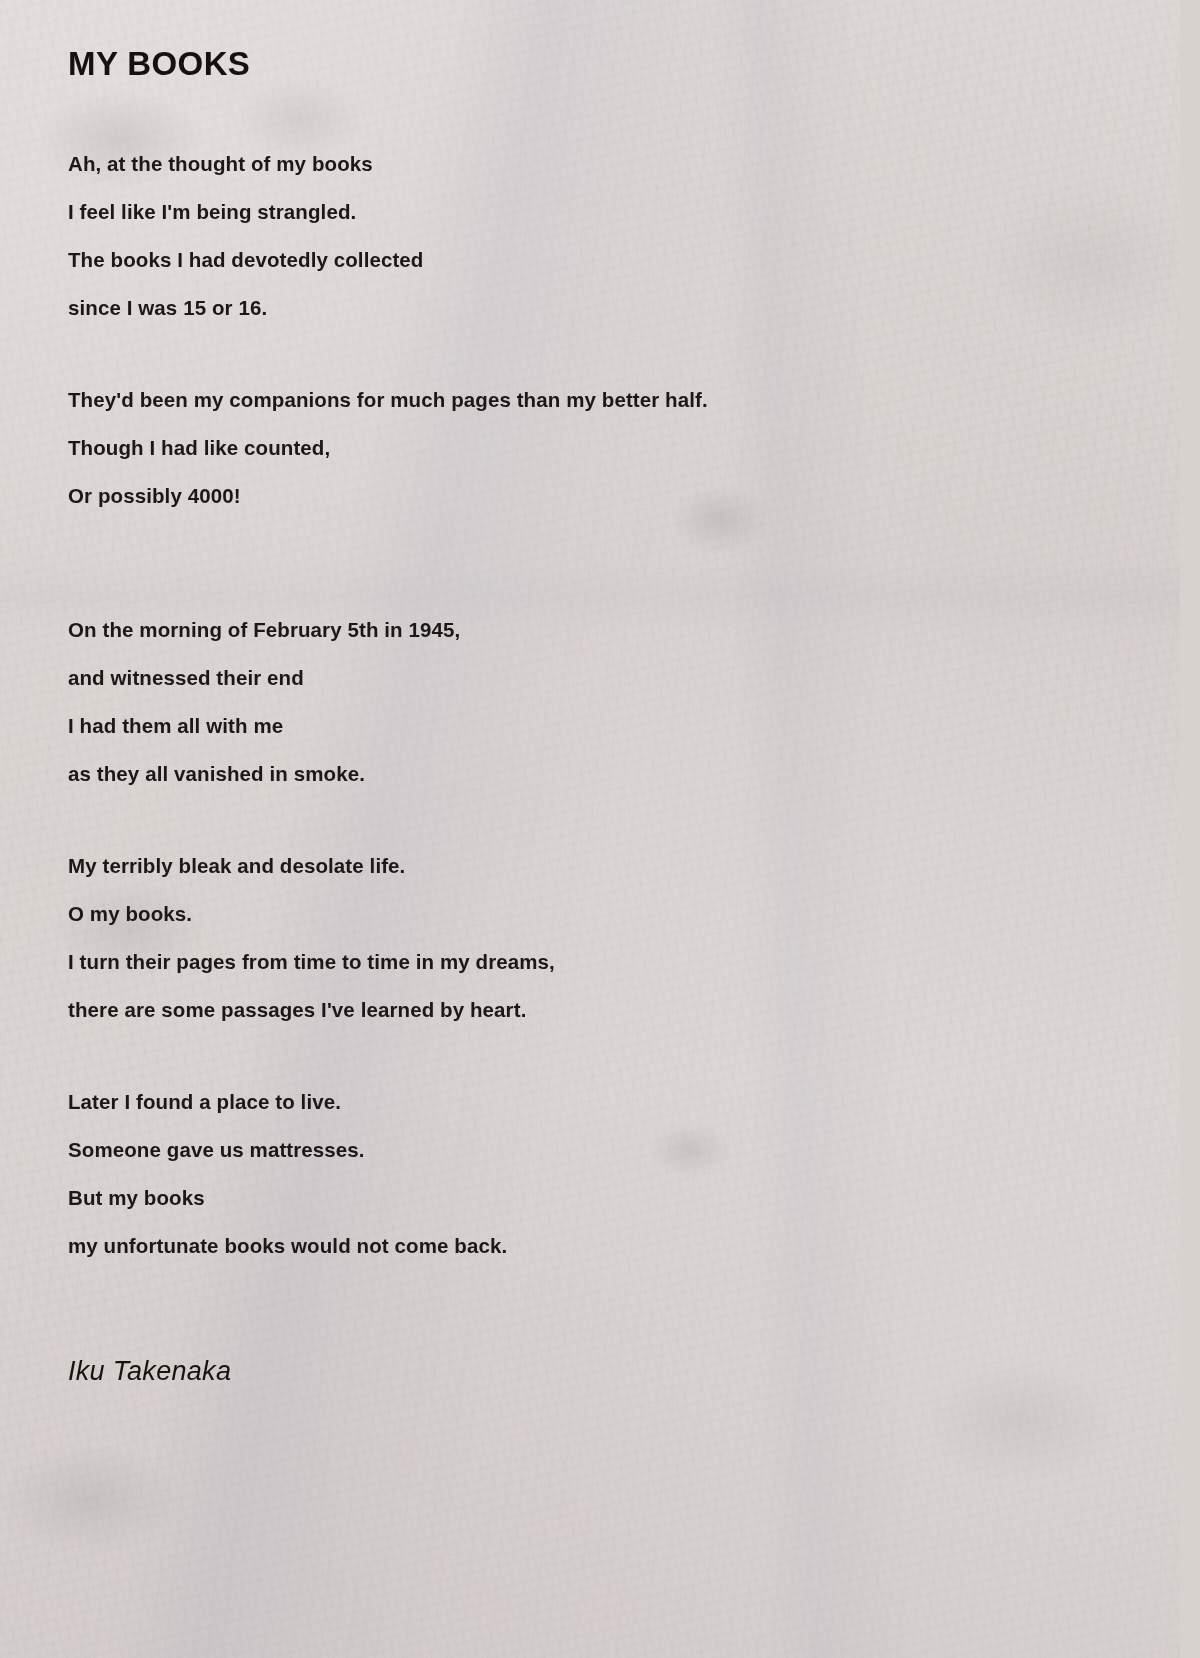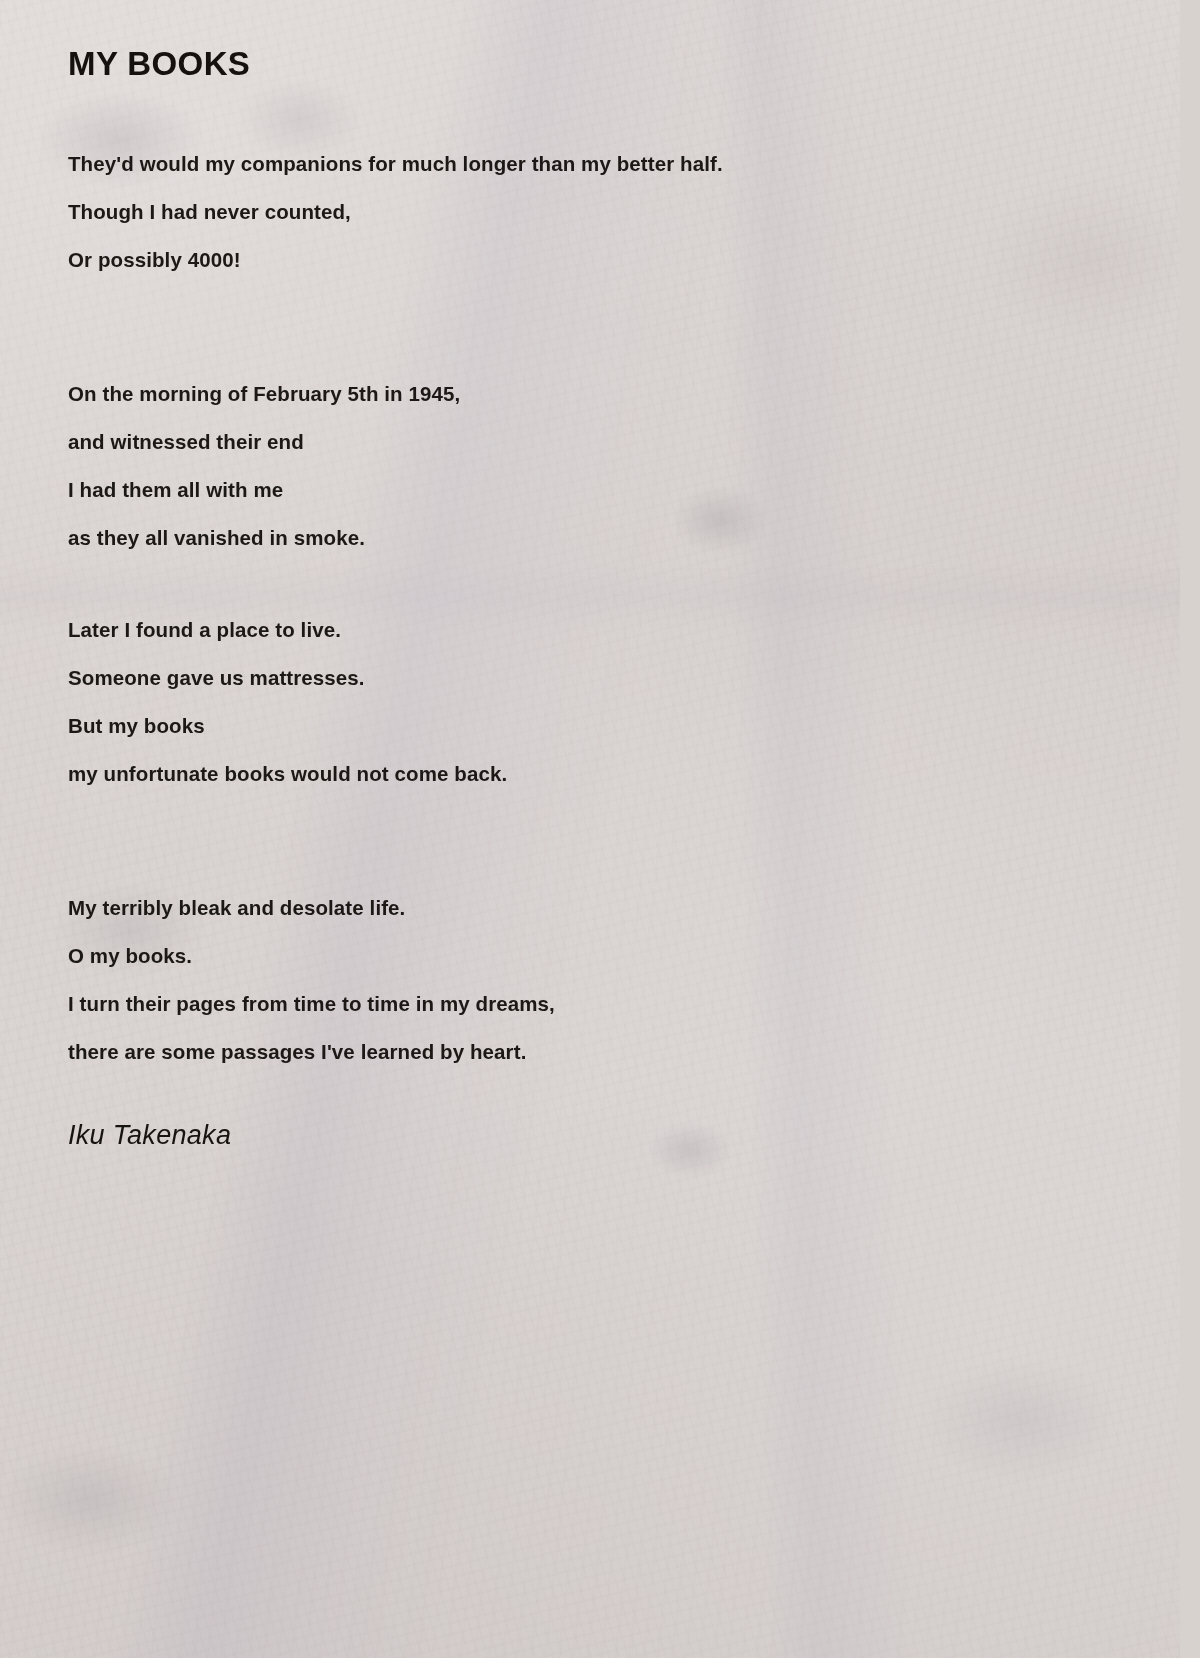--- a/index.html
+++ b/index.html
@@ -111,44 +111,50 @@
 
   <div class="texture tex-a"></div>
   <div class="texture tex-b"></div>
   <div class="texture tex-c"></div>
   <div class="texture tex-d"></div>
 
   <div class="content">
 
     <h1 class="poem-title">MY BOOKS</h1>
 
+    <div class="stanza">
+      <div class="line">Ah, at the thought of my books</div>
+      <div class="line">I feel like I'm being strangled.</div>
+      <div class="line">The books I had devotedly collected</div>
+      <div class="line">since I was 15 or 16.</div>
+    </div>
 
     <div class="stanza gap-big">
-      <div class="line">They'd would my companions for much longer than my better half.</div>
-      <div class="line">Though I had never counted,</div>
+      <div class="line">They'd been my companions for much pages than my better half.</div>
+      <div class="line">Though I had like counted,</div>
       <div class="line">Or possibly 4000!</div>
     </div>
 
     <div class="stanza">
       <div class="line">On the morning of February 5th in 1945,</div>
       <div class="line">and witnessed their end</div>
       <div class="line">I had them all with me</div>
       <div class="line">as they all vanished in smoke.</div>
     </div>
 
+    <div class="stanza">
+      <div class="line">My terribly bleak and desolate life.</div>
+      <div class="line">O my books.</div>
+      <div class="line">I turn their pages from time to time in my dreams,</div>
+      <div class="line">there are some passages I've learned by heart.</div>
+    </div>
+
     <div class="stanza gap-big">
       <div class="line">Later I found a place to live.</div>
       <div class="line">Someone gave us mattresses.</div>
       <div class="line">But my books</div>
       <div class="line">my unfortunate books would not come back.</div>
-    </div>
-
-    <div class="stanza">
-      <div class="line">My terribly bleak and desolate life.</div>
-      <div class="line">O my books.</div>
-      <div class="line">I turn their pages from time to time in my dreams,</div>
-      <div class="line">there are some passages I've learned by heart.</div>
     </div>
 
     <div class="author">Iku Takenaka</div>
 
   </div>
 </div>
 
 </body></html>

